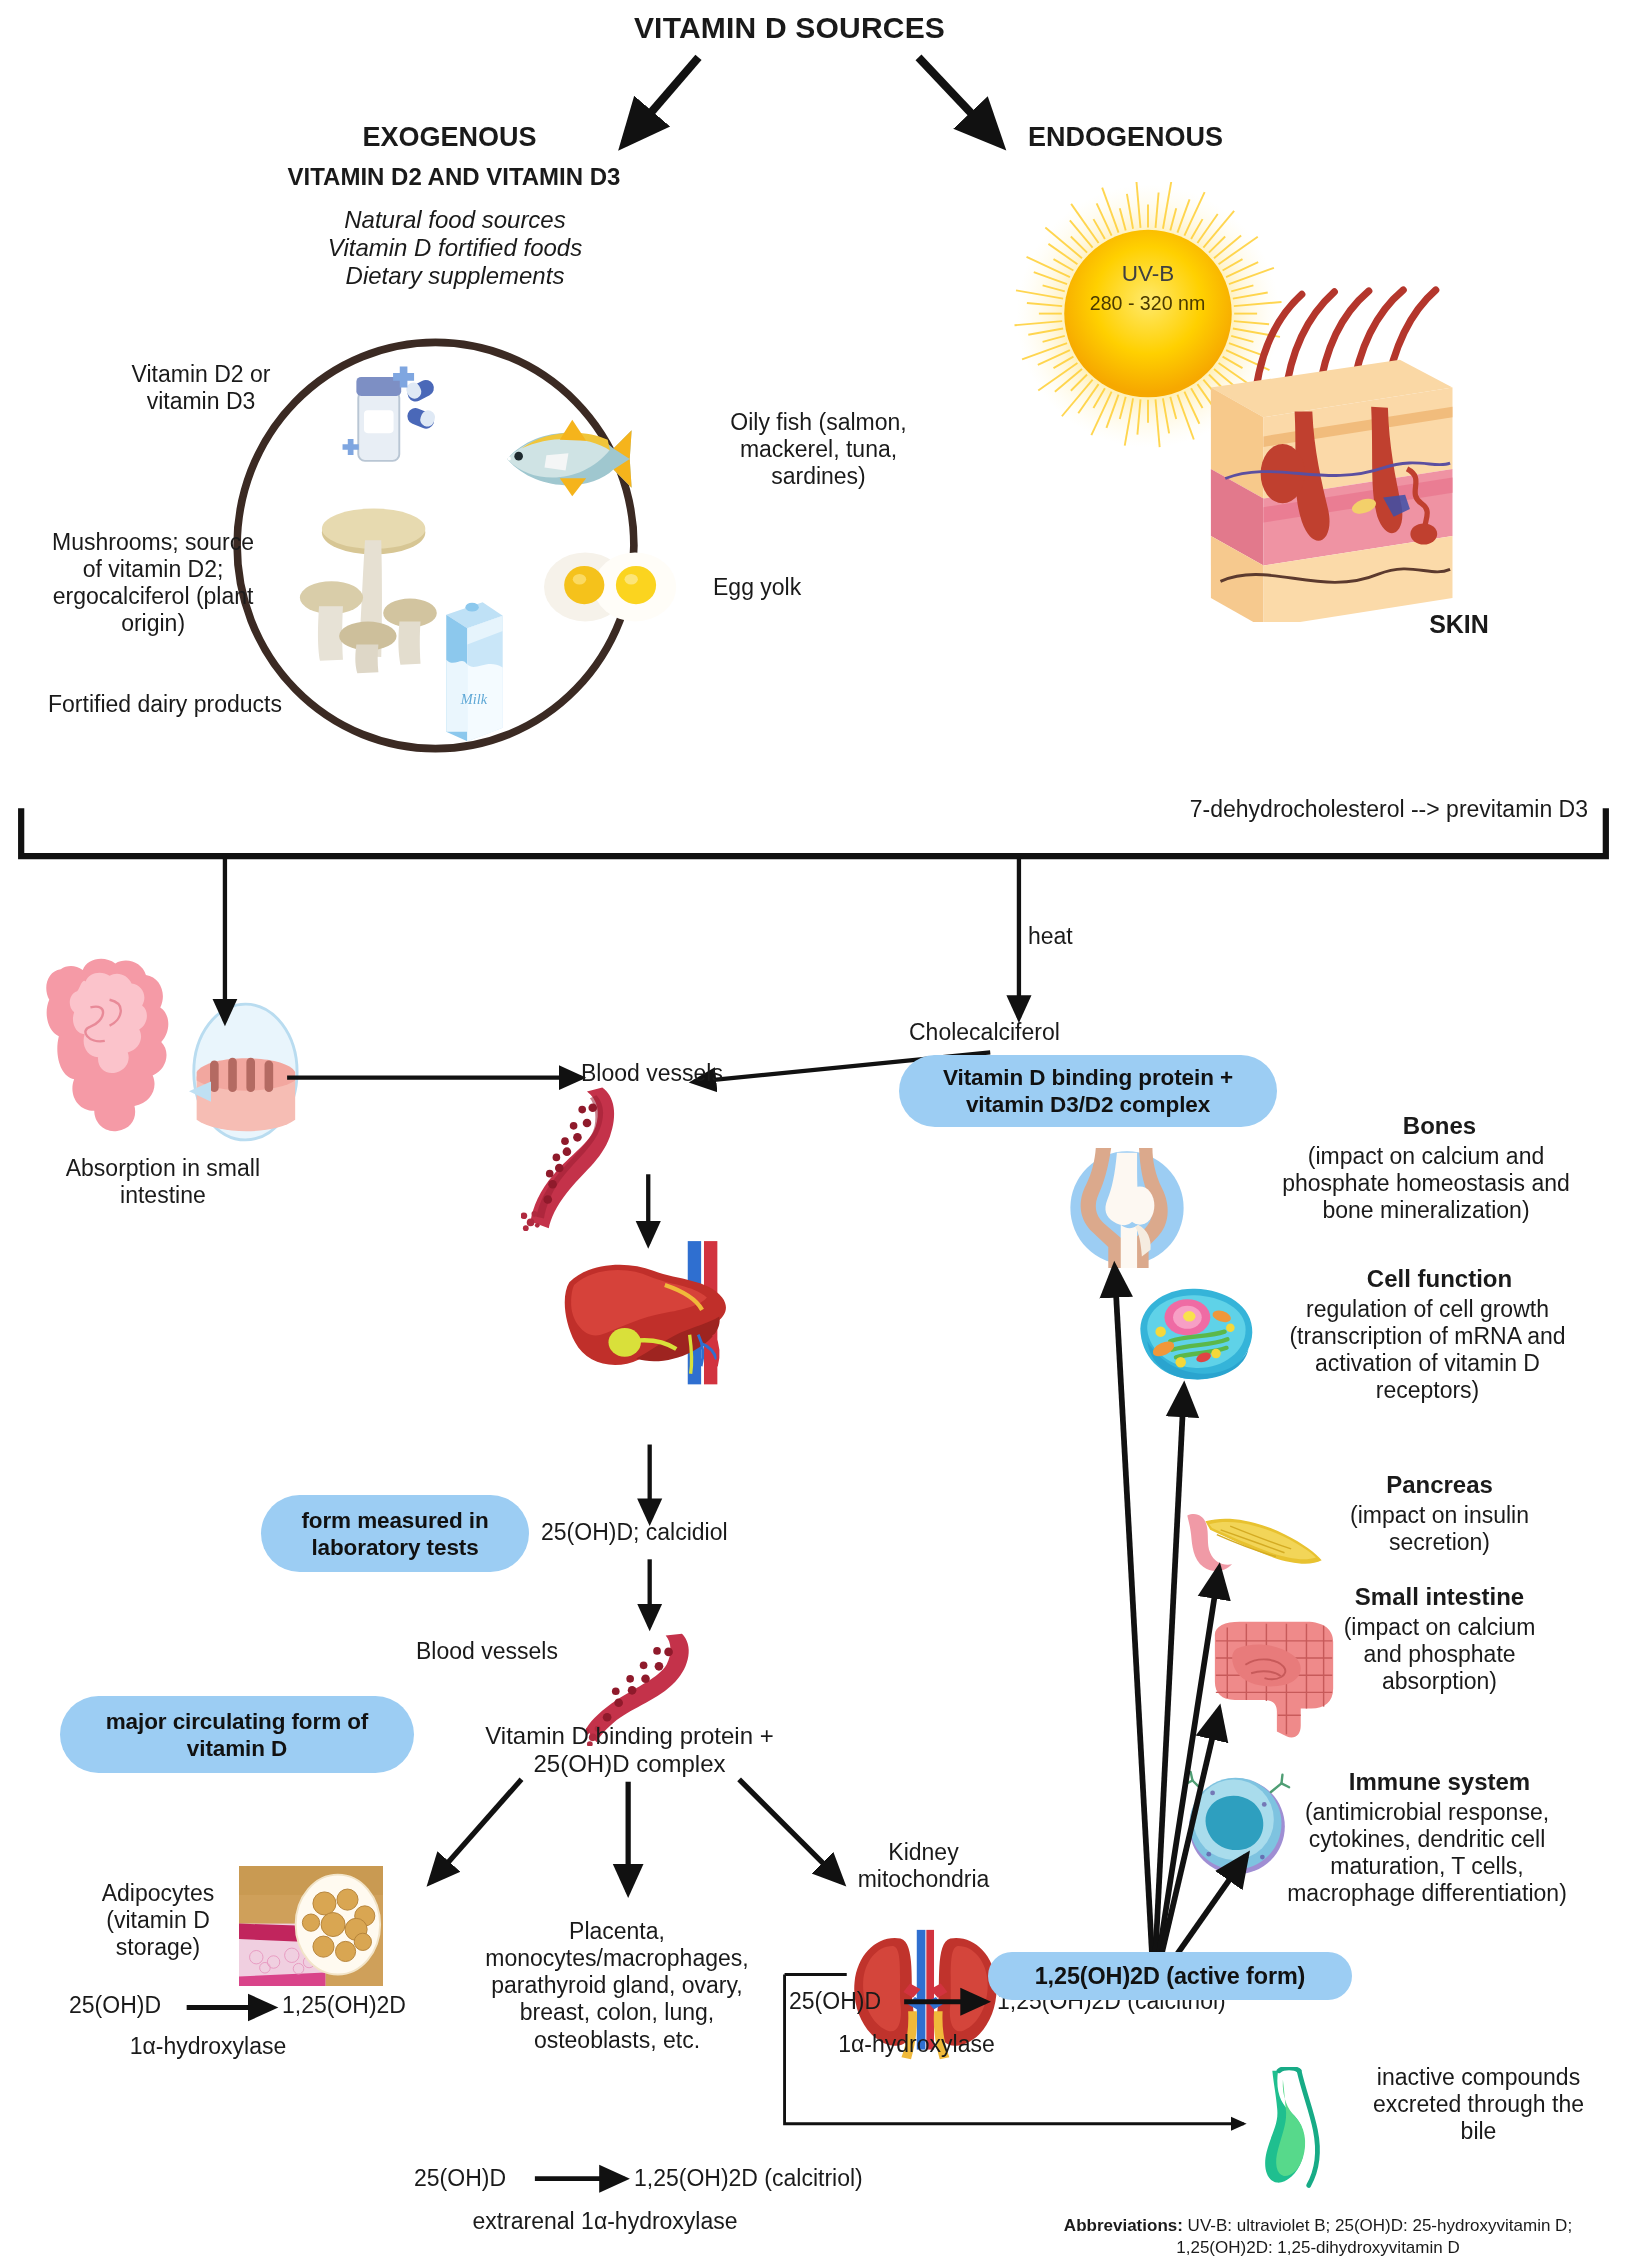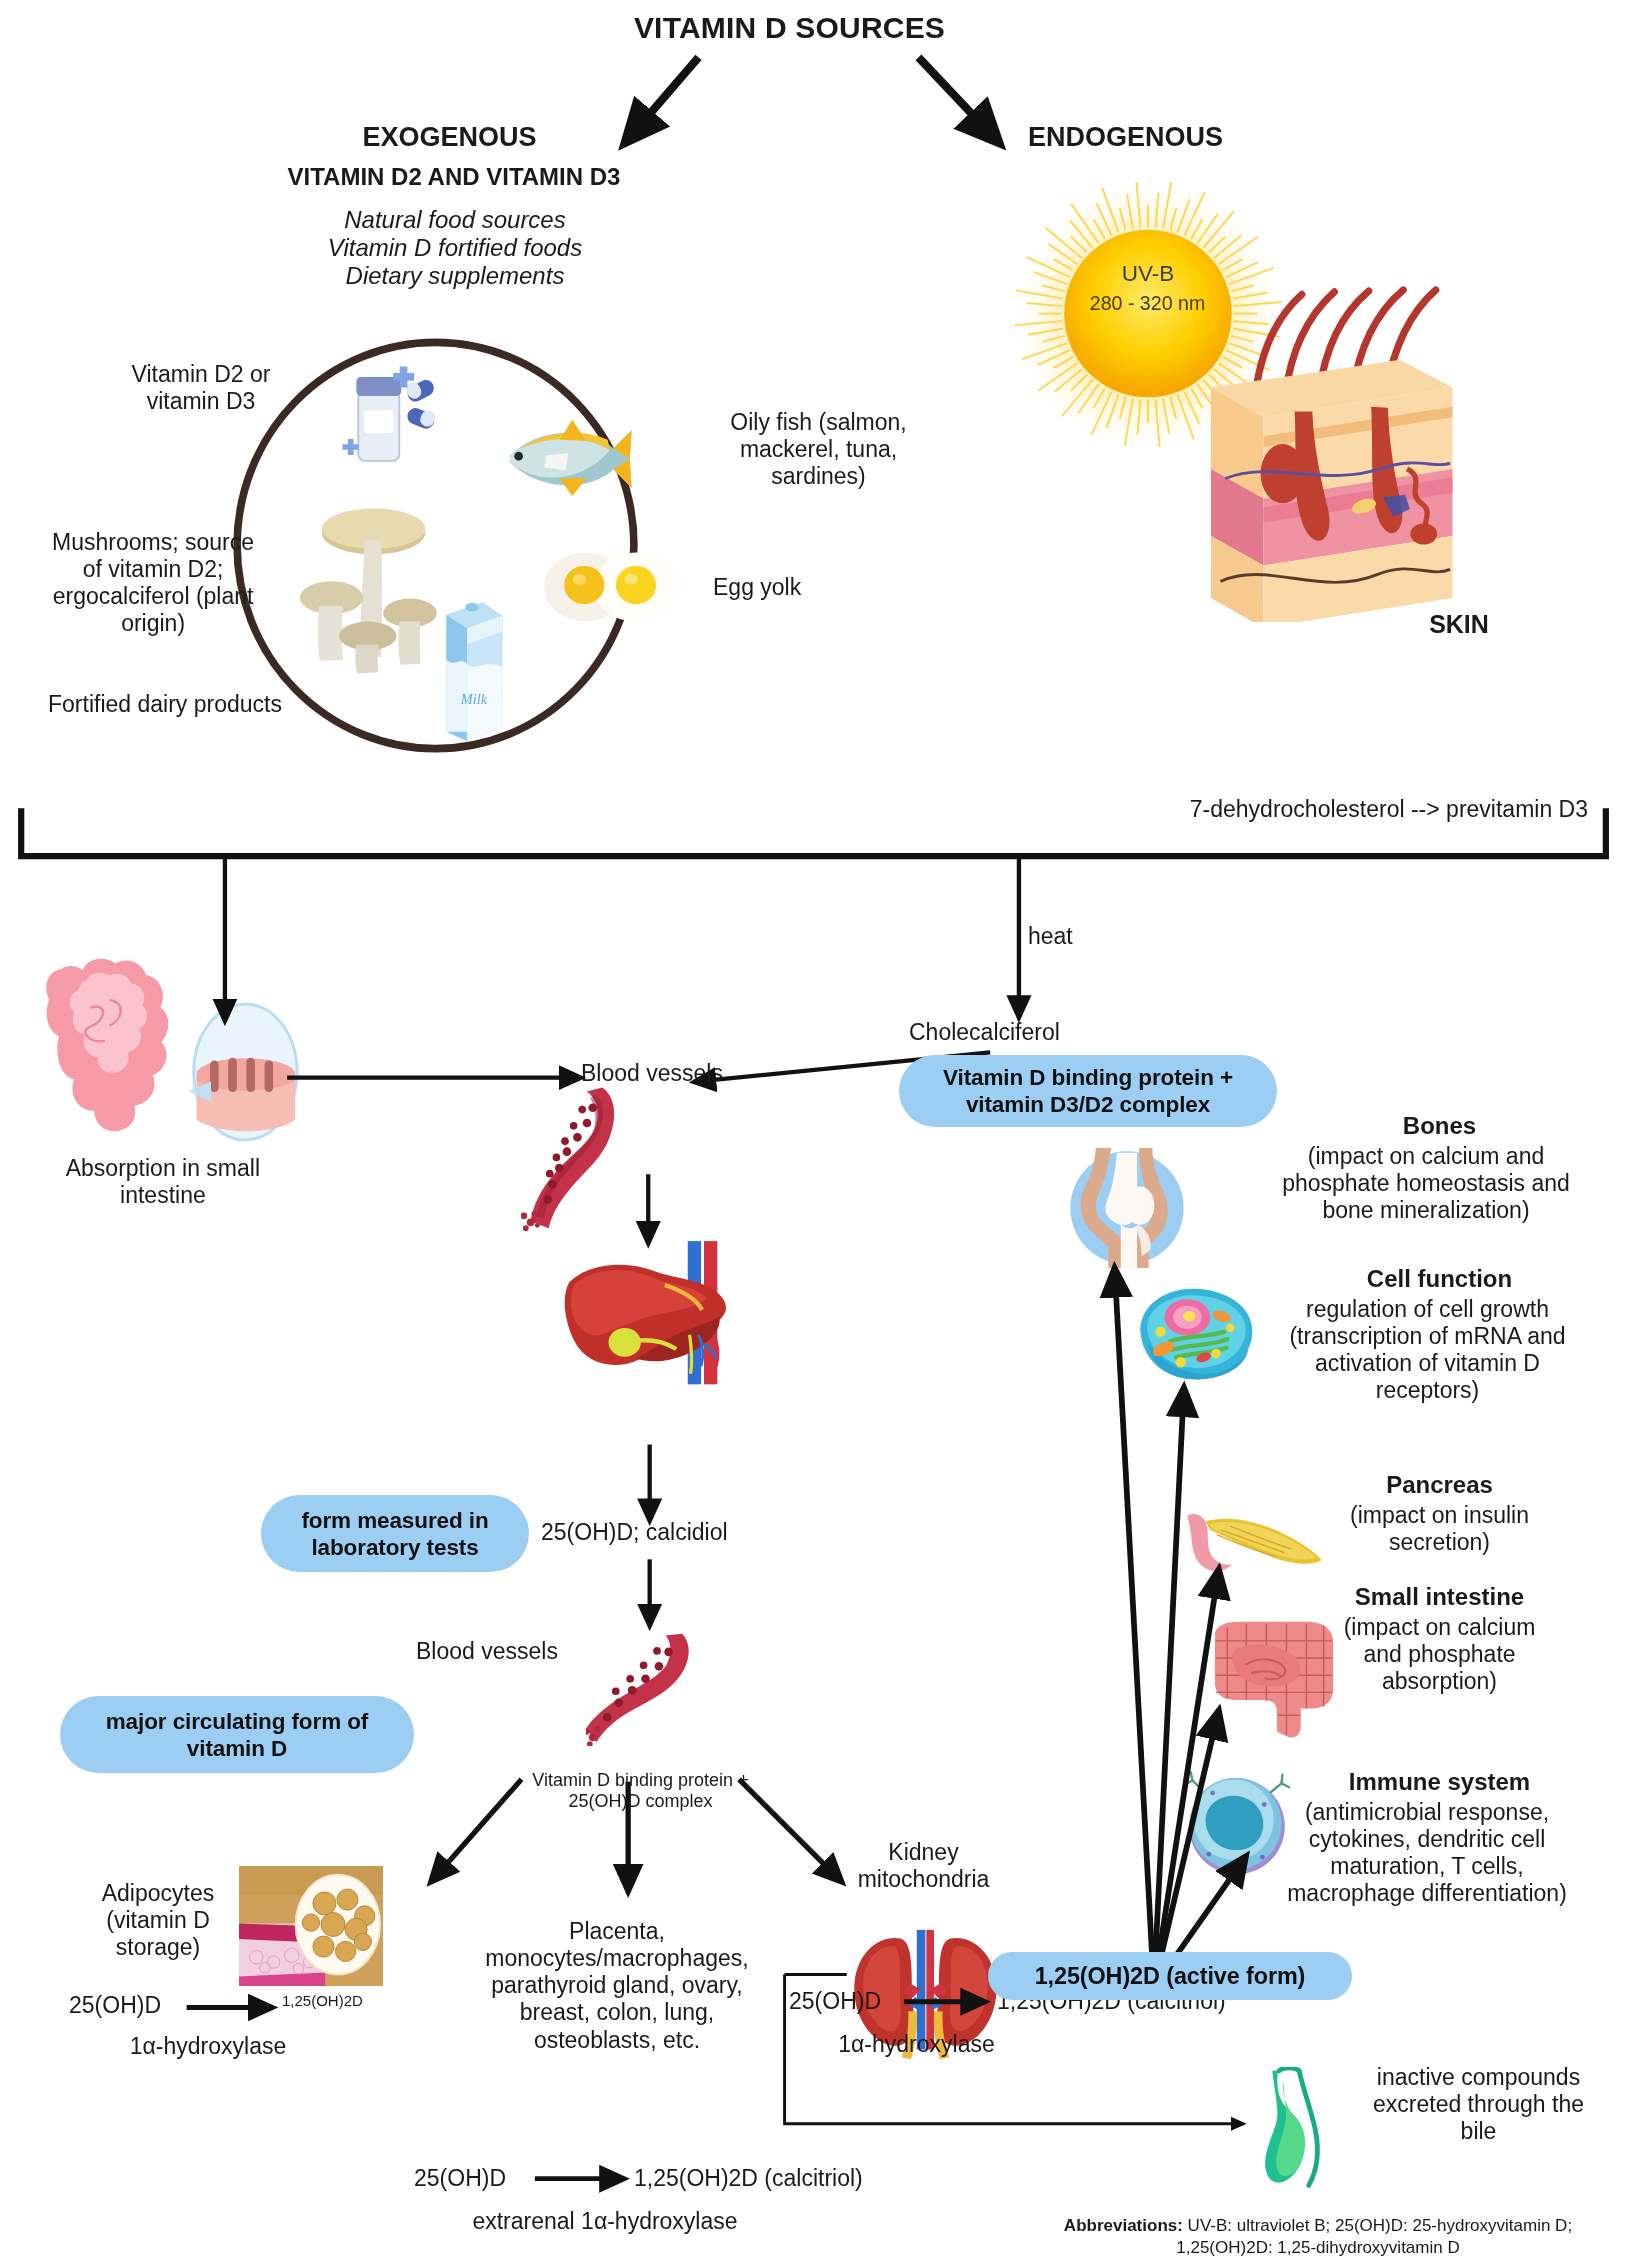--- a/index.html
+++ b/index.html
@@ -597,31 +597,31 @@
 vitamin D3/D2 complex</div>
 
 
   <div class="t lft" style="left:541px;top:1519px;width:297px;font-size:23px;">25(OH)D; calcidiol</div>
 
   <div class="pill capsule-label" style="left:261px;top:1495px;width:268px;height:77px;font-size:22.5px;">form measured in
 laboratory tests</div>
 
   <div class="t lft" style="left:416px;top:1638px;width:215px;font-size:23px;">Blood vessels</div>
 
-  <div class="t ctr" style="left:442px;top:1722px;width:397px;font-size:18px;margin-top:48px;">Vitamin D binding protein +
+  <div class="t ctr" style="left:431px;top:1722px;width:397px;font-size:24px;">Vitamin D binding protein +
 25(OH)D complex</div>
 
   <div class="pill capsule-label" style="left:60px;top:1696px;width:354px;height:77px;font-size:22.5px;">major circulating form of
 vitamin D</div>
 
   <div class="t ctr" style="left:67px;top:1880px;width:182px;font-size:23px;">Adipocytes
 (vitamin D
 storage)</div>
   <div class="t lft" style="left:69px;top:1992px;width:153px;font-size:23px;">25(OH)D</div>
-  <div class="t lft" style="left:282px;top:1992px;width:201px;font-size:15px;">1,25(OH)2D</div>
+  <div class="t lft" style="left:282px;top:1992px;width:201px;font-size:23px;">1,25(OH)2D</div>
   <div class="t ctr" style="left:74px;top:2033px;width:268px;font-size:23px;">1α-hydroxylase</div>
 
   <div class="t ctr" style="left:435px;top:1918px;width:364px;font-size:23px;">Placenta,
 monocytes/macrophages,
 parathyroid gland, ovary,
 breast, colon, lung,
 osteoblasts, etc.</div>
   <div class="t lft" style="left:414px;top:2165px;width:153px;font-size:23px;">25(OH)D</div>
   <div class="t lft" style="left:634px;top:2165px;width:335px;font-size:23px;">1,25(OH)2D (calcitriol)</div>
   <div class="t ctr" style="left:409px;top:2208px;width:392px;font-size:23px;">extrarenal 1α-hydroxylase</div>

